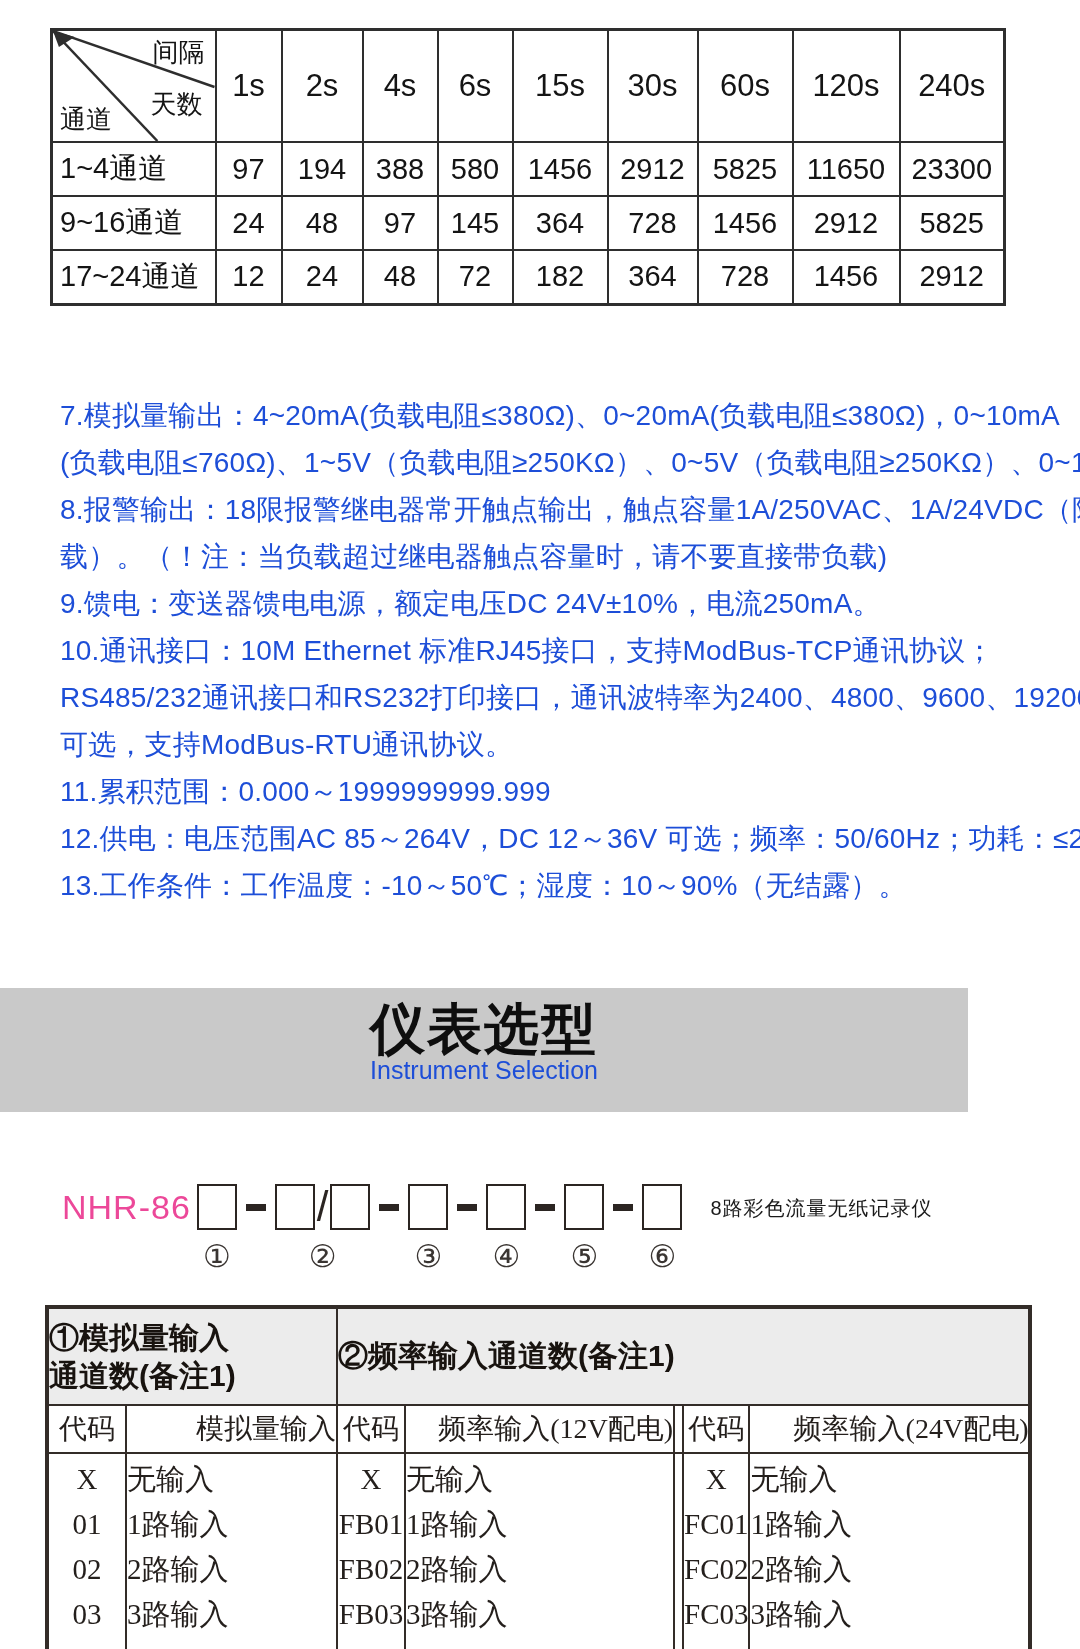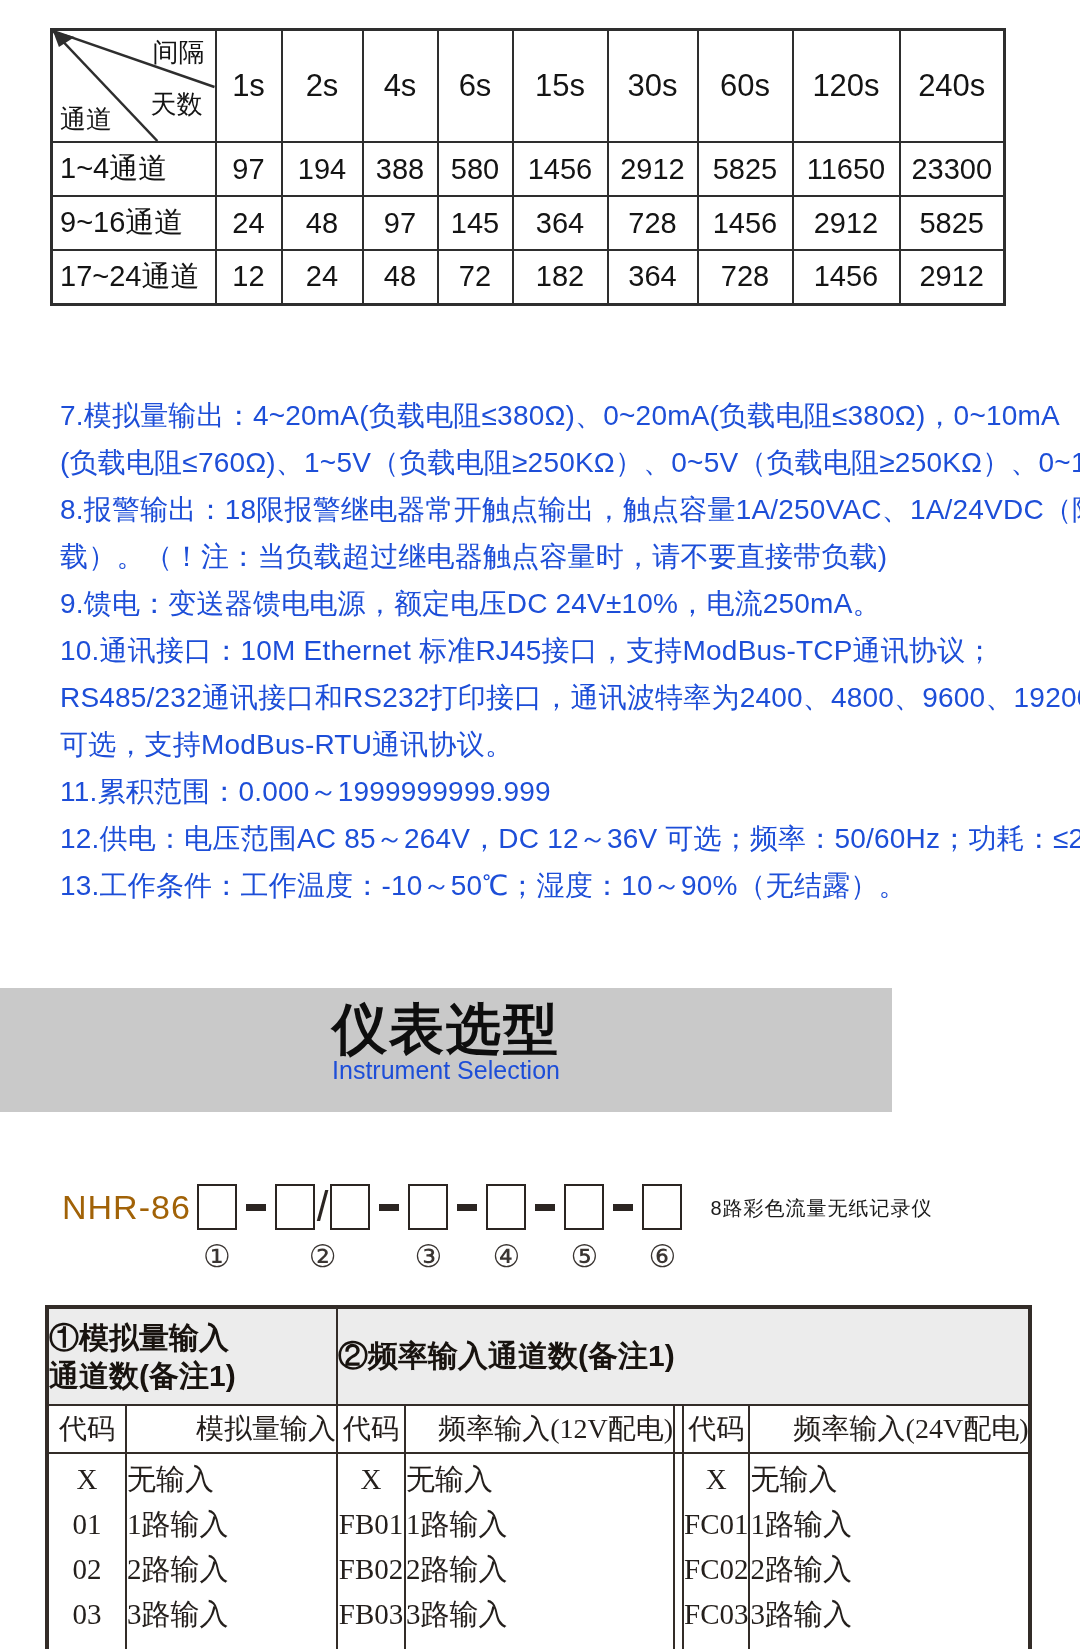--- a/index.html
+++ b/index.html
@@ -35,37 +35,37 @@
   .specs{
     position:absolute;left:36px;top:392px;width:1020px;
     font-size:28px;line-height:47px;color:#1d4ed8;font-weight:500;
     letter-spacing:0.2px;
     margin-left:24px;
   }
   .specs .line{white-space:nowrap;}
 
   
   .banner{
-    position:absolute;left:0;top:988px;width:892px;height:124px;
+    position:absolute;left:0;top:988px;width:968px;height:124px;
     background:#c9c9c9;text-align:center;
   }
   .banner-title{
     font-size:55px;font-weight:600;letter-spacing:2px;color:#0e0e0e;
     padding-top:12px;line-height:58px;
   }
   .banner-sub{font-size:25px;color:#1d4ed8;line-height:28px;margin-top:-2px;}
 
   
   .model-row{
     position:absolute;left:62px;top:1183px;
     display:flex;align-items:flex-start;
   }
   .model-prefix{
     font-size:34px;line-height:48px;margin-right:6px;letter-spacing:1px;
-    color:#a16207;white-space:nowrap;
+    color:#ec4899;white-space:nowrap;
   }
   .seg{display:flex;flex-direction:column;align-items:center;}
   .seg-top{display:flex;align-items:center;height:48px;}
   .mbox{width:36px;height:42px;border:2px solid #2b2522;background:#fff;}
   .mdash{width:20px;height:7px;background:#2b2522;margin:21px 9px 0 9px;}
   .mslash{font-size:42px;line-height:48px;color:#2b2522;margin:0 2px;}
   .mark{font-size:31px;line-height:32px;margin-top:10px;color:#3a3532;}
   .model-name{
     font-size:20px;line-height:50px;margin-left:28px;letter-spacing:1px;
     color:#1a1a1a;white-space:nowrap;font-weight:500;

